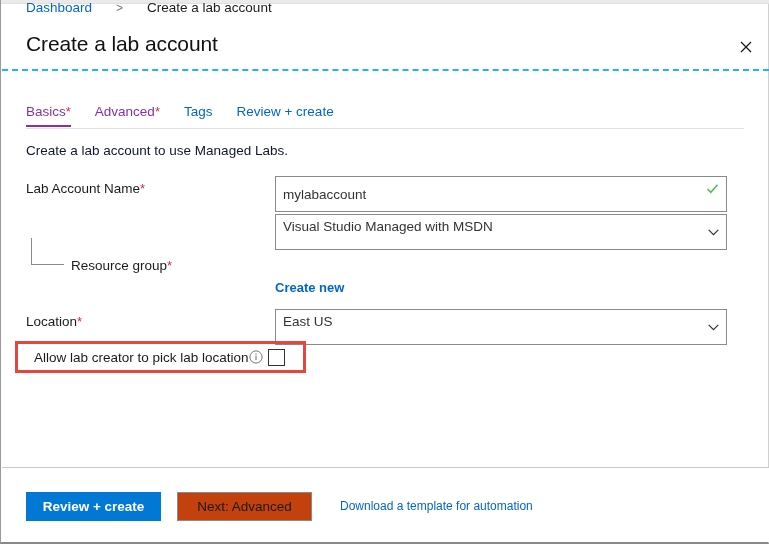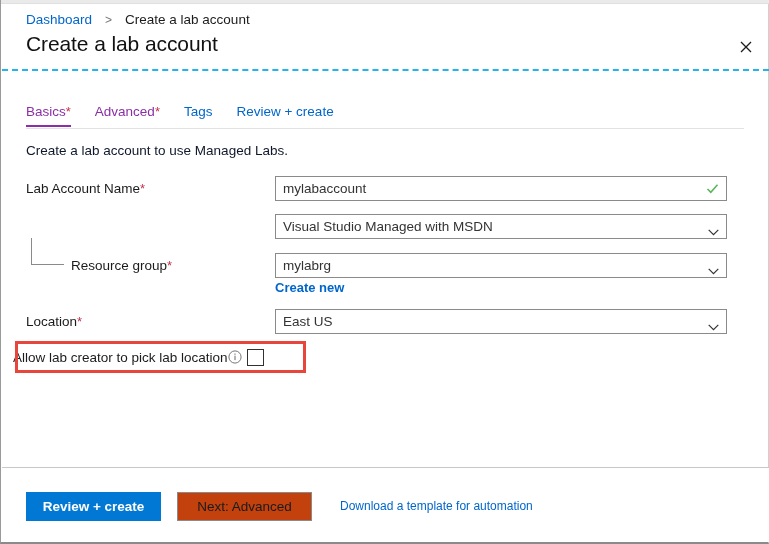--- a/index.html
+++ b/index.html
@@ -21,22 +21,22 @@
     border-right: 1px solid #d0d0d0;
     border-bottom: 2px solid #8a8a8a;
   }
   #topstrip {
     position: absolute; left: 0; top: 0; width: 769px; height: 4px;
     background: #eaeaea; border-bottom: 1px solid #e0e0e0;
   }
 
   
   #breadcrumb {
-    position: absolute; left: 25px; top: 12px;
-    display: flex; align-items: center; gap: 13px;
+    position: absolute; left: 25px; top: 0;
+    display: flex; align-items: center; gap: 24px;
     font-size: 13.5px; color: #1b1b1b; text-align: center;
   }
   .crumb-link { color: #0066cc; cursor: pointer; }
   .crumb-sep { color: #777; font-size: 12px; }
   .crumb-cur { color: #1b1b1b; }
 
   
   #blade-title {
     position: absolute; left: 25px; top: 32px;
     font-size: 21px; color: #111111; font-weight: 400;
@@ -86,21 +86,21 @@
 
   
   #form { position: absolute; left: 0; top: 0; width: 769px; }
   .frow { position: absolute; height: 26px; }
   .flabel {
     position: absolute; left: 25px; top: 0;
     font-size: 13.5px; color: #1b1b1b; line-height: 26px;
     white-space: nowrap;
   }
   .flabel .star { color: #c4314b; font-size: 13px; }
-  .fctl { position: absolute; left: 274px; top: 0; width: 452px; height: 25px; }
+  .fctl { position: absolute; left: 274px; top: 0; width: 452px; height: 36px; }
 
   .tbox {
     width: 100%; height: 100%;
     border: 1px solid #8a8a8a; background: #fff;
     font-family: "Liberation Sans", sans-serif;
     font-size: 13.5px; color: #333;
     padding: 0 28px 0 7px;
     outline: none;
   }
   .ok-check {
@@ -137,21 +137,21 @@
   }
 
   
   #annot-box {
     position: absolute; left: 14px; top: 341px;
     width: 291px; height: 32px;
     border: 3px solid #e8453c;
     pointer-events: none;
   }
   #cb-row {
-    position: absolute; left: 12px; top: 345px;
+    position: absolute; left: 33px; top: 345px;
     height: 24px; display: flex; align-items: center; 
   }
   #cb-label { font-size: 13.5px; color: #1b1b1b; white-space: nowrap; }
   .info-icon { width: 14px; height: 14px; cursor: pointer; display: block; }
   #cb-box {
     width: 17px; height: 17px;
     border: 1px solid #323130; background: #fff;
     margin-left: 5px; cursor: pointer;
   }
 
@@ -255,30 +255,20 @@
 
     <div id="rg-connector">
       <div class="v"></div>
         <div class="h"></div>
     </div>
 
     <div class="frow" style="top:253px; width:769px;">
       <div class="flabel" style="left:70px;">
         <span>Resource group</span><span class="star">*</span>
       </div>
-      <div class="fctl">
-        <div class="sel-wrap">
-          <div class="sel">mylabrg</div>
-          <span class="chev">
-            <svg width="11" height="7" viewBox="0 0 11 7" aria-hidden="true">
-              <path d="M0.7 0.9 L5.5 5.7 L10.3 0.9" stroke="#333" stroke-width="1.2" fill="none"></path>
-            </svg>
-          </span>
-        </div>
-      </div>
     </div>
     <div class="sublink" style="top:280px;">Create new</div>
 
     <div class="frow" style="top:309px; width:769px;">
       <div class="flabel">
         <span>Location</span><span class="star">*</span>
       </div>
       <div class="fctl">
         <div class="sel-wrap">
           <div class="sel">East US</div>

